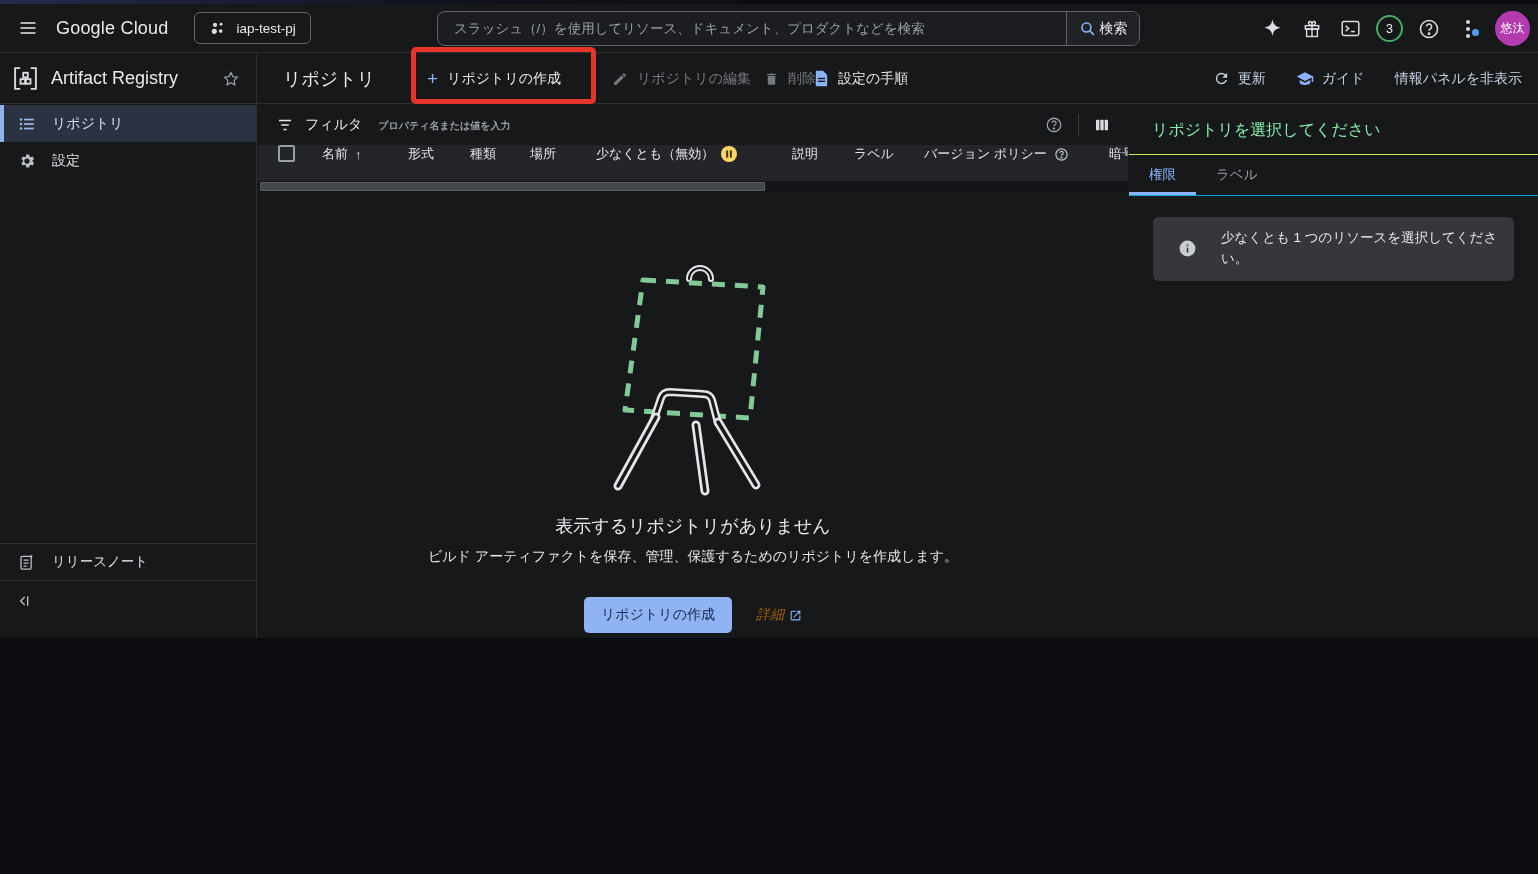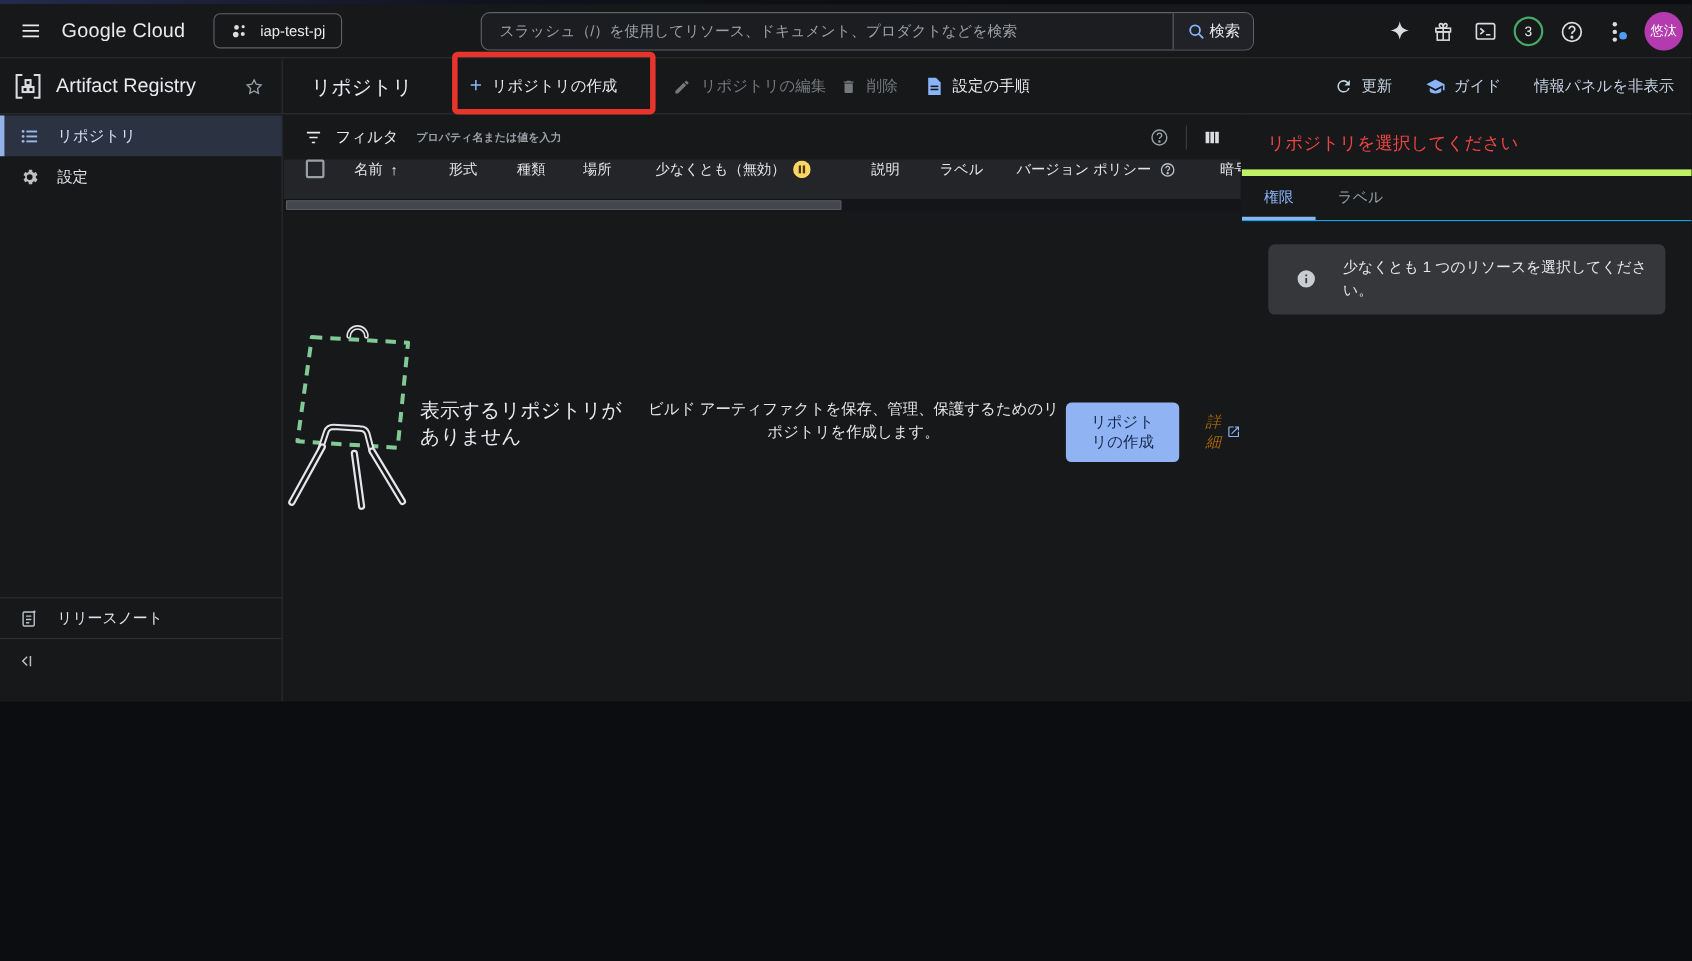--- a/index.html
+++ b/index.html
@@ -77,31 +77,31 @@
   .header-row { height:36px; background:#232528; display:flex; align-items:flex-start;
     font-size:13px; color:#e4e6ea; white-space:nowrap; }
   .hcell { padding-left:8px; display:flex; align-items:center; gap:7px; flex:none; }
   .cb-cell { width:56px; padding-left:20px; }
   .checkbox { width:17px; height:17px; border:2px solid #9aa0a6; border-radius:2px; cursor:pointer; }
   .sort-arrow { color:#e8eaed; font-size:13px; }
   .hscroll { height:11px; background:#141518; position:relative; }
   .hscroll .thumb { position:absolute; left:2px; top:1px; width:505px; height:9px;
     background:#43464b; border:1px solid #5a5d63; border-radius:1px; cursor:pointer; }
 
-  .empty { position:absolute; left:0; right:0; top:150px; display:flex; flex-direction:row; align-items:center; }
+  .empty { position:absolute; left:0; right:0; top:150px; display:flex; flex-direction:column; align-items:center; }
   .empty-title { margin-top:14px; font-size:18px; color:#e8eaed; }
   .empty-sub { margin-top:8px; font-size:14px; color:#e5e5e5; line-height:1.5; text-align:center; max-width:560px; }
   .empty-actions { margin-top:30px; display:flex; align-items:center; gap:24px; }
   .create-btn { background:#90b3f4; color:#15284b; font-size:14px; padding:9px 17px; border-radius:5px;
     border:none; cursor:pointer; font-family:inherit; }
   .learn-link { display:flex; align-items:center; gap:5px; color:#a16207; font-size:14px; cursor:pointer;font-style:italic; }
 
   
   .panel { position:absolute; left:1129px; top:105px; right:0; bottom:0; background:#17181a; }
-  .panel-title { padding:15px 24px 13px 23px; font-size:16px; color:#ef4444; border-bottom:6px solid #bef264; }
+  .panel-title { padding:15px 24px 13px 23px; font-size:16px; color:#86efac; border-bottom:1px solid #bef264; }
   .tabs { display:flex; height:41px; border-bottom:1px solid #0ea5e9; }
   .tab { padding:0 20px; display:flex; align-items:center; font-size:13.5px; cursor:pointer; }
   .tab.active { color:#8ab4f8; box-shadow:inset 0 -3px 0 #8ab4f8; }
   .tab.inactive { color:#9aa0a6; }
   .notice { margin:21px 24px 0 24px; background:#35373b; border-radius:6px; min-height:60px;
     padding:11px 16px 11px 25px; display:flex; align-items:center; gap:24px;
     color:#e6e8ec; font-size:13.5px; line-height:1.55; }
   .notice .txt { max-width:290px; }
 
   svg { display:block; }
@@ -235,21 +235,21 @@
       <span>リポジトリの編集</span>
     </div>
     <div class="tb-btn disabled" style="left:764px;">
       <span>
         <svg width="15" height="16" viewBox="0 0 24 24" fill="#75797e">
             <path d="M6 19c0 1.1.9 2 2 2h8c1.1 0 2-.9 2-2V7H6v12zM19 4h-3.5l-1-1h-5l-1 1H5v2h14V4z"></path>
           </svg>
       </span>
       <span>削除</span>
     </div>
-    <div class="tb-btn" style="left:842px;">
+    <div class="tb-btn" style="left:814px;">
       <span>
         <svg width="15" height="17" viewBox="0 0 20 24">
             <path d="M2 1h10l6 6v16H2z" fill="#8ab4f8"></path>
             <rect x="5" y="11" width="10" height="2" fill="#17181b"></rect>
             <rect x="5" y="15" width="10" height="2" fill="#17181b"></rect>
           </svg>
       </span>
       <span>設定の手順</span>
     </div>
 

